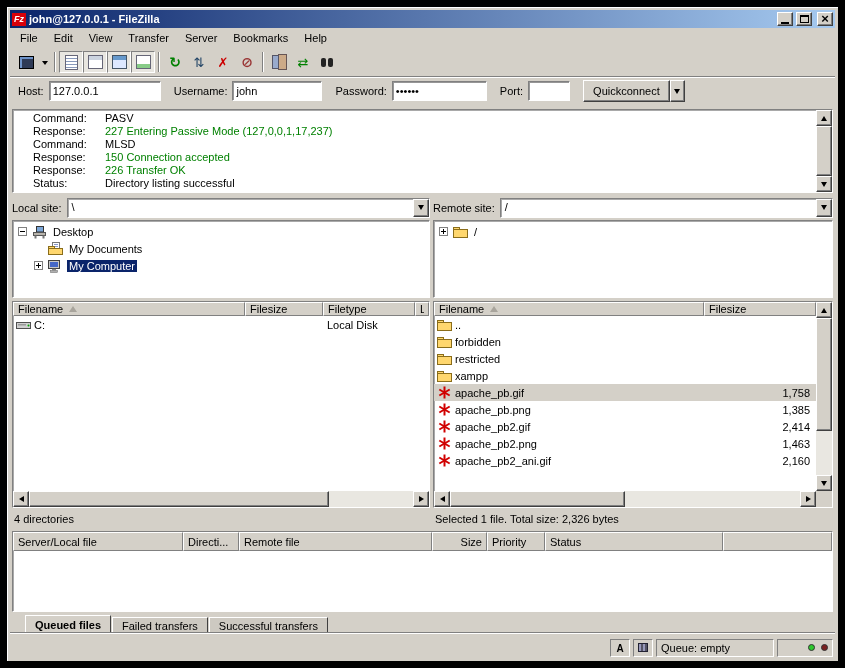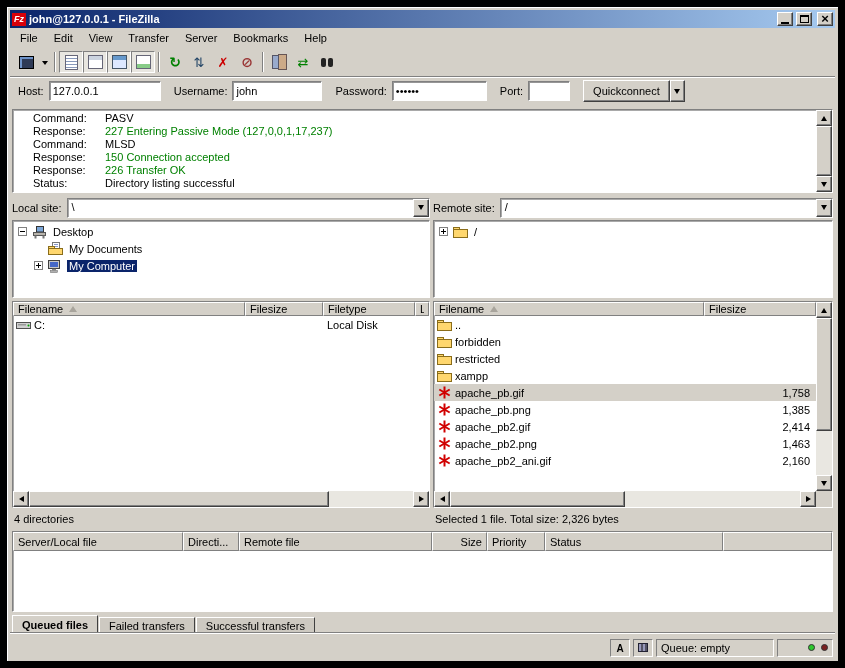--- a/index.html
+++ b/index.html
@@ -141,21 +141,21 @@
   .pane-status { height:20px; flex:none; display:flex; align-items:center; padding:2px 2px 0; }
 
   
   .queue-box { flex:1; margin:3px 2px 0; background:#fff; display:flex; flex-direction:column; overflow:hidden; }
   .qheader { height:19px; flex:none; display:flex; overflow:hidden; }
   .qc0{width:170px;} .qc1{width:56px;} .qc2{width:193px;} .qc3{width:55px;justify-content:flex-end;}
   .qc4{width:58px;} .qc5{width:178px;} .qfill{flex:1;}
   .qbody { flex:1; }
 
   
-  .tabsrow { height:20px; flex:none; display:flex; align-items:flex-end; margin:2px 2px 0; }
+  .tabsrow { height:20px; flex:none; display:flex; align-items:flex-end; margin:2px 15px 0; }
   .tab { display:inline-flex; align-items:center; height:17px; padding:0 9px; background:#cdc9c1;
          border:1px solid; border-color:#fff #404040 #404040 #fff; margin-right:1px; white-space:nowrap; }
   .tab.active { font-weight:bold; height:19px; background:#d4d0c8; }
 
   
   .statusbar { height:24px; flex:none; display:flex; align-items:center; gap:3px; padding:3px 2px 0;
                box-shadow: 0 -1px 0 #fff, 0 -2px 0 #808080; }
   .sb-spacer { flex:1; }
   .sb-panel { height:18px; border:1px solid; border-color:#808080 #fff #fff #808080;
               display:flex; align-items:center; padding:0 4px; }

